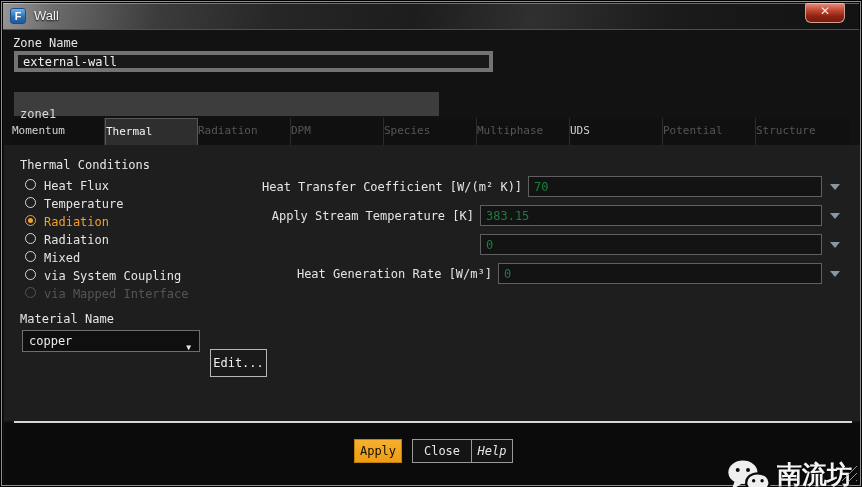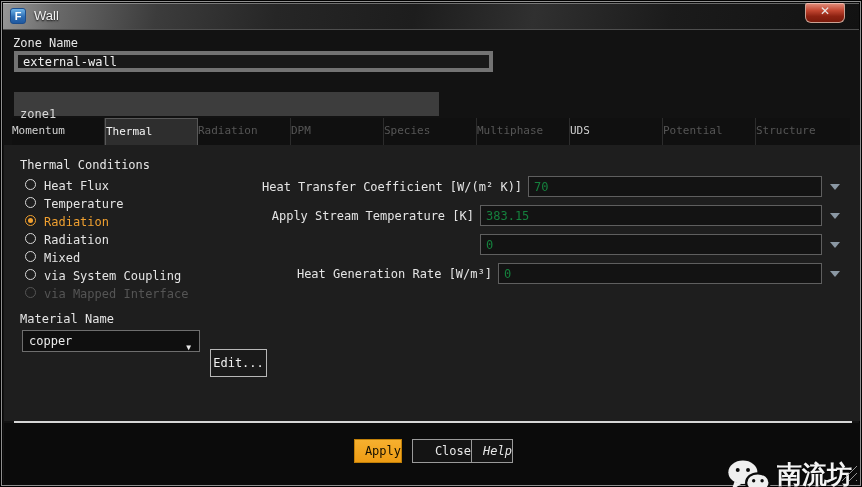--- a/index.html
+++ b/index.html
@@ -64,21 +64,21 @@
   .mat-select{position:absolute;left:20px;top:328px;width:178px;height:22px;box-sizing:border-box;
     background:#0f0f0f;border:1px solid #6e6e6e;color:#ececec;font:12px/20px var(--mono);
     padding:0 6px;cursor:pointer;}
   .mat-select .sel-tri{position:absolute;right:8px;top:7px;font-size:8px;color:#e8e8e8;}
   .edit-btn{position:absolute;left:208px;top:320px;width:57px;height:28px;box-sizing:border-box;
     background:#1a1a1a;border:1px solid #b8b8b8;color:#f0f0f0;font:12px/26px var(--mono);
     text-align:center;cursor:pointer;margin-top:27px;}
   
   .sep{position:absolute;left:12px;top:419px;width:838px;height:2px;background:#d6d6d6;}
   .bottom-region{position:absolute;left:2px;top:421px;width:856px;height:62px;background:#0b0b0b;}
-  .btn{position:absolute;top:437px;height:24px;box-sizing:border-box;text-align:right;
+  .btn{position:absolute;top:437px;height:24px;box-sizing:border-box;text-align:center;
     font:12px/22px var(--mono);cursor:pointer;}
   .btn-apply{left:352px;width:48px;background:linear-gradient(#f6b02f,#ee9c14);
     border:1px solid #c07f08;color:#140e00;}
   .btn-plain{background:#141414;border:1px solid #9a9a9a;color:#e8e8e8;}
   .btn-close{left:410px;width:60px;}
   .btn-help{left:469px;width:42px;font-style:italic;}
   .watermark{position:absolute;left:724px;top:452px;width:126px;height:42px;display:flex;
     align-items:flex-end;}
   .wm-text{color:#f4f4f4;font:bold 25px/42px "DejaVu Sans",var(--sans);margin-left:6px;
     text-shadow:0 1px 2px #000;white-space:nowrap;}

